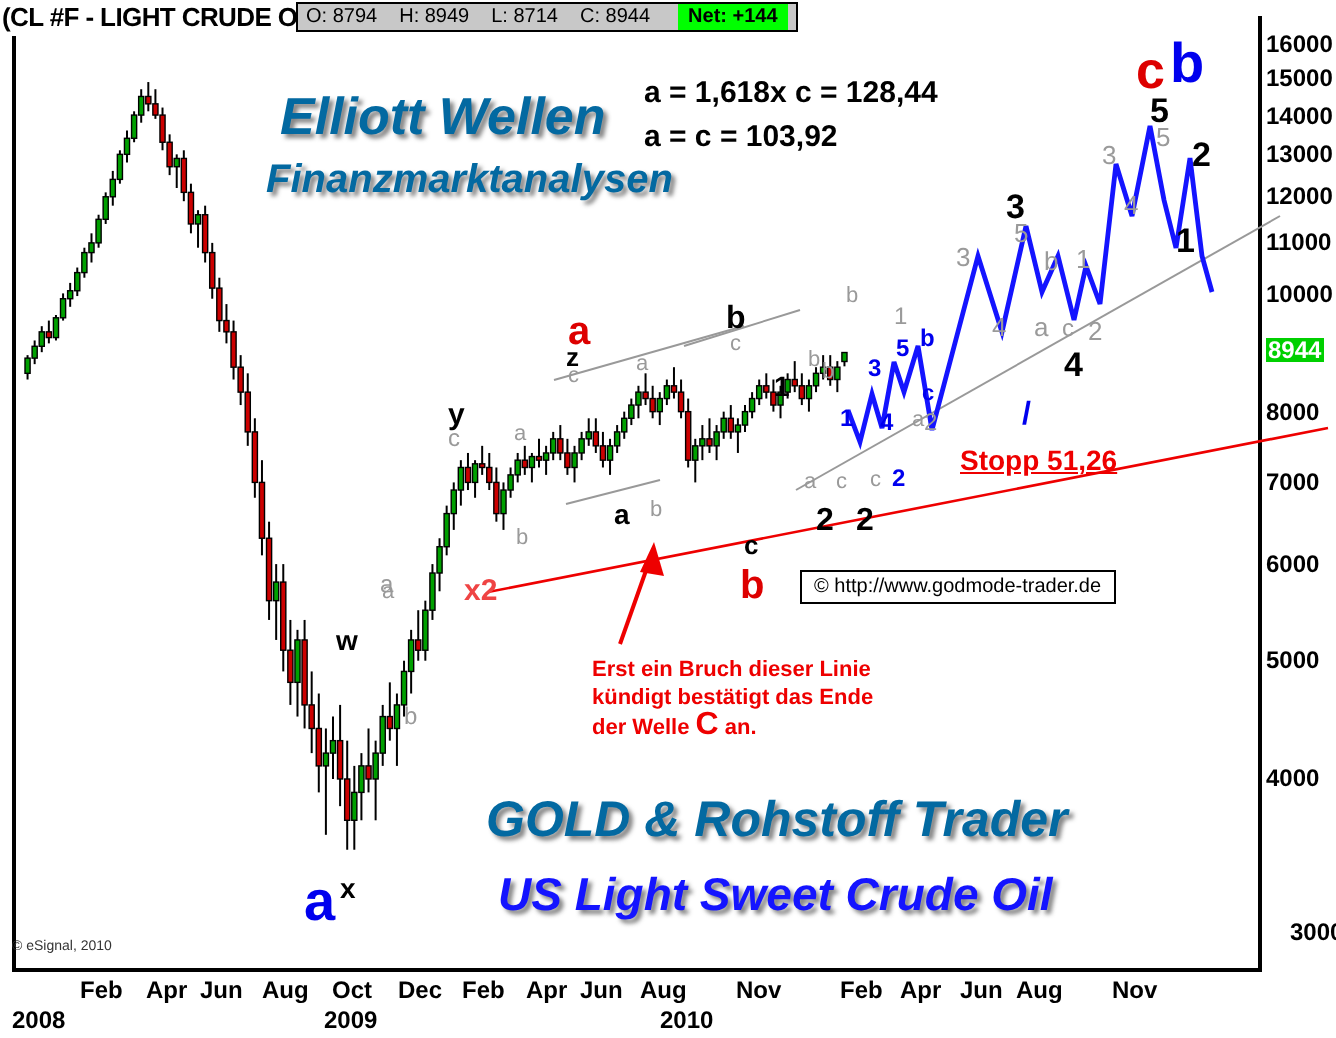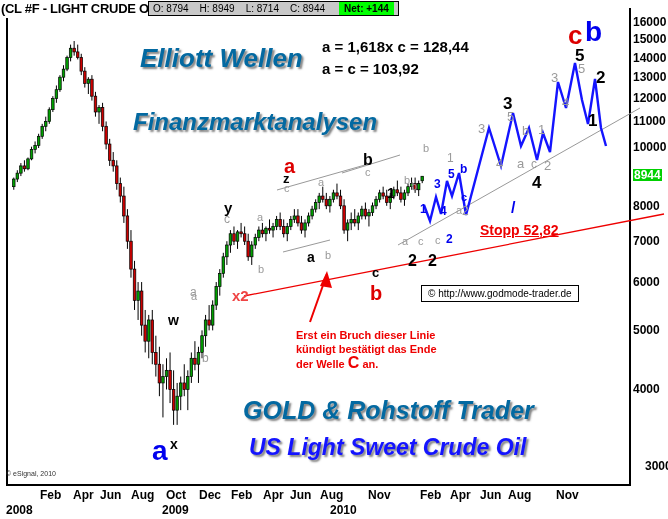--- a/index.html
+++ b/index.html
@@ -54,21 +54,21 @@
            white-space:nowrap;}
 
   .stopp{position:absolute;font-size:14px;font-weight:bold;color:#ee0000;
          text-decoration:underline;white-space:nowrap;}
 
   .note{position:absolute;font-size:11px;font-weight:bold;color:#ee0000;
         line-height:14px;white-space:nowrap;}
   .note b.big{font-size:16px;}
 
   .wm{position:absolute;border:1px solid #000;background:#fff;
-      font-size:10px;color:#000;padding:2px 6px;white-space:nowrap;margin-left:21px;}
+      font-size:10px;color:#000;padding:2px 6px;white-space:nowrap;}
 </style>
 </head>
 <body>
 
 <div id="root">
 
   <div class="hdr">
     <div class="hdr-title">(CL #F - LIGHT CRUDE OIL,W</div>
     <div class="ohlc">
       <span>O: 8794</span>
@@ -437,28 +437,28 @@
       <div class="lbl wl" style="left: 575px; top: 47px; color: rgb(0, 0, 0); font-size: 17px; font-weight: bold;">5</div>
       <div class="lbl wl" style="left: 596px; top: 69px; color: rgb(0, 0, 0); font-size: 17px; font-weight: bold;">2</div>
       <div class="lbl wl" style="left: 588px; top: 112px; color: rgb(0, 0, 0); font-size: 17px; font-weight: bold;">1</div>
       <div class="lbl wl" style="left: 568px; top: 22px; color: rgb(221, 0, 0); font-size: 26px; font-weight: bold;">c</div>
       <div class="lbl wl" style="left: 585px; top: 18px; color: rgb(0, 0, 238); font-size: 28px; font-weight: bold;">b</div>
       <div class="lbl wl" style="left: 423px; top: 143px; color: rgb(154, 154, 154); font-size: 11px; font-weight: normal;">b</div>
       <div class="lbl wl" style="left: 511px; top: 200px; color: rgb(0, 0, 238); font-size: 16px; font-weight: bold;">/</div>
     </div>
 
   <div class="banner b-yellow" style="left:140px;top:43px;font-size:26px;">Elliott Wellen</div>
-  <div class="banner b-yellow" style="left:133px;top:79px;font-size:24px;margin-top:29px;">Finanzmarktanalysen</div>
+  <div class="banner b-yellow" style="left:133px;top:79px;font-size:20px;">Finanzmarktanalysen</div>
   <div class="banner b-yellow" style="left:243px;top:396px;font-size:25px;">GOLD &amp; Rohstoff Trader</div>
   <div class="banner b-blue" style="left:249px;top:434px;font-size:23px;">US Light Sweet Crude Oil</div>
 
   <div class="formula" style="left:322px;top:38px;">a = 1,618x c = 128,44</div>
   <div class="formula" style="left:322px;top:60px;">a = c = 103,92</div>
 
-  <div class="stopp" style="left:480px;top:222px;">Stopp 52,82</div>
+  <div class="stopp" style="left:480px;top:222px;">Stopp 51,26</div>
 
   <div class="note" style="left:296px;top:328px;">
     <div>Erst ein Bruch dieser Linie</div>
     <div>kündigt bestätigt das Ende</div>
     <div>
       <span>der Welle </span><b class="big">C</b><span> an.</span>
     </div>
   </div>
 
   <div class="wm" style="left:400px;top:285px;">© http://www.godmode-trader.de</div>

